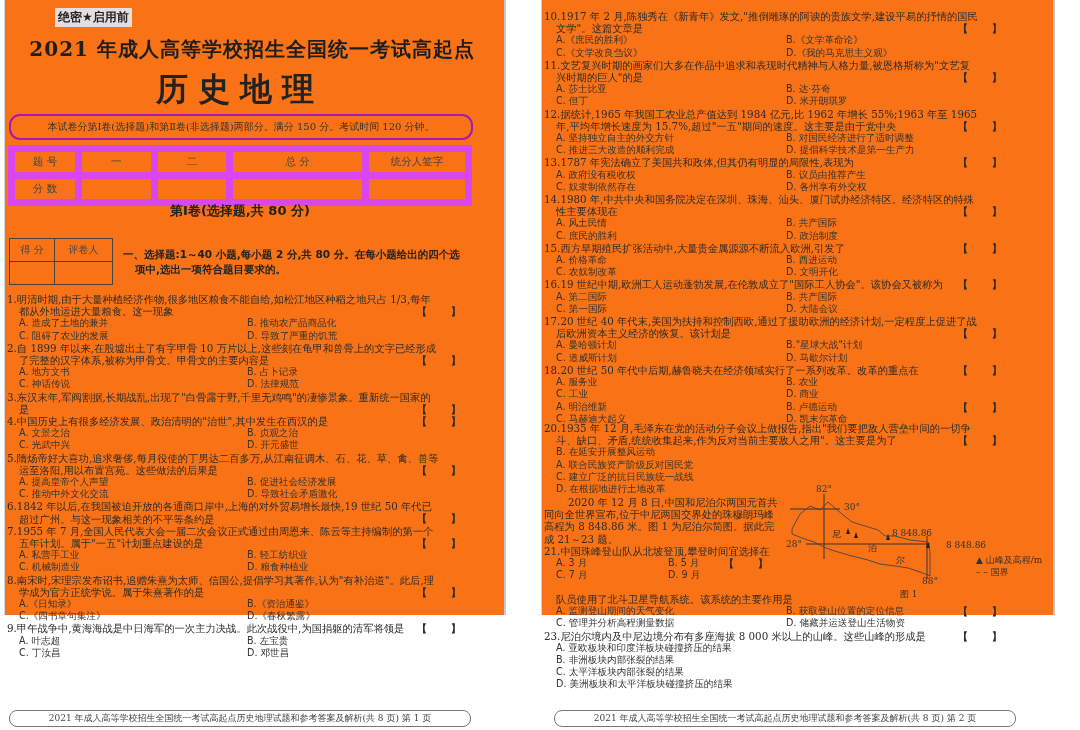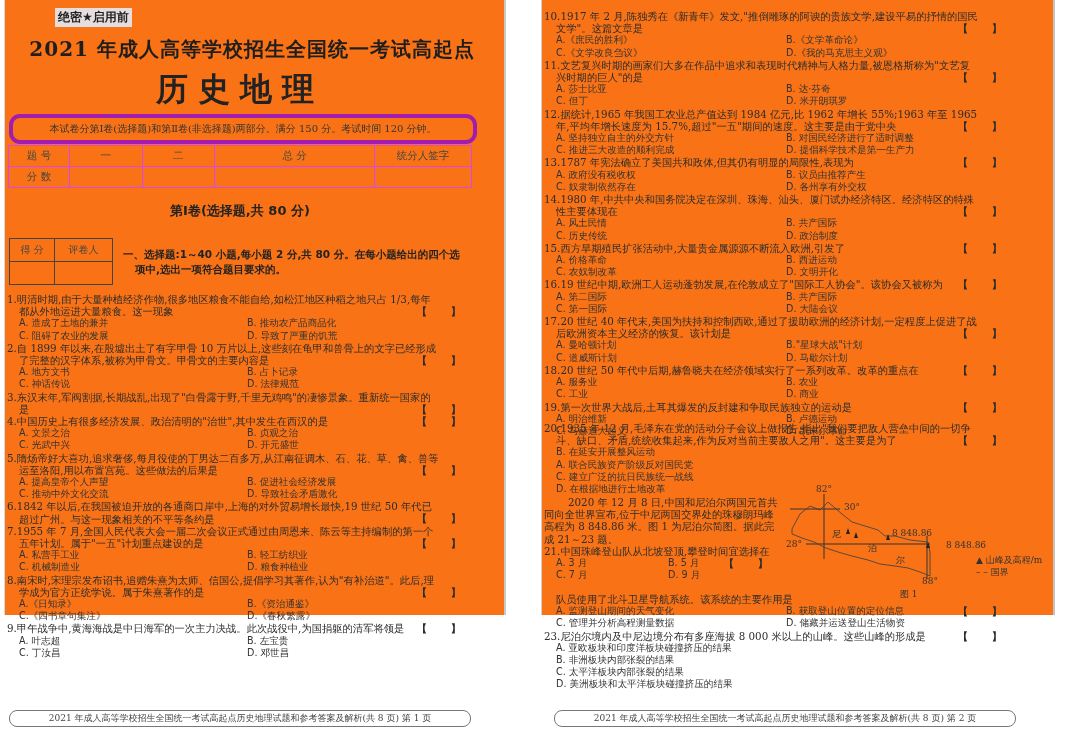--- a/index.html
+++ b/index.html
@@ -5,24 +5,24 @@
   html,body{margin:0;padding:0;}
   body{width:1080px;height:730px;background:#ffffff;position:relative;overflow:hidden;
        font-family:"DejaVu Serif","Liberation Serif",serif;color:#2a2a2a;}
   .page{position:absolute;top:0;height:615px;background:#f97316;box-sizing:border-box;}
   #left-page{left:4px;width:502px;border-left:1px solid #d8d8d8;border-right:2px solid #c8c8c8;}
   #right-page{left:529px;width:514px;border-left:1px solid #d0d0d0;border-right:2px solid #c4c4c4;margin-left:12px;}
   .secret{position:absolute;left:50px;top:8px;font-family:"DejaVu Sans",sans-serif;font-size:12px;font-weight:bold;
           background:#e6dede;color:#222;padding:1px 3px;}
   .main-title{position:absolute;left:0;width:470px;top:36px;text-align:right;font-size:20px;font-weight:bold;color:#1e1e1e;letter-spacing:1px;}
   .subject{position:absolute;left:0;width:470px;top:68px;text-align:center;font-family:"DejaVu Sans",sans-serif;font-size:32px;font-weight:bold;letter-spacing:10px;color:#222;}
-  .notice{position:absolute;left:4px;top:114px;width:460px;height:22px;border:4px solid #a21caf;border-radius:11px;
+  .notice{position:absolute;left:4px;top:114px;width:460px;height:22px;border:2px solid #a21caf;border-radius:11px;
           font-size:10px;line-height:22px;text-align:center;color:#333;}
   table.score{position:absolute;left:3px;top:145px;width:464px;border-collapse:collapse;font-size:10.5px;}
-  table.score td{border:1px solid #d946ef;height:20px;text-align:center;color:#444;padding:0;}
+  table.score td{border:7px solid #d946ef;height:20px;text-align:center;color:#444;padding:0;}
   .section-title{position:absolute;left:0;width:470px;top:202px;text-align:center;font-family:"DejaVu Sans",sans-serif;font-size:13px;font-weight:bold;color:#222;}
   table.grader{position:absolute;left:4px;top:238px;width:104px;border-collapse:collapse;font-size:10px;}
   table.grader td{border:1px solid #444;height:22px;text-align:center;color:#444;padding:0;}
   .instr{position:absolute;left:118px;top:247px;width:355px;font-family:"DejaVu Sans",sans-serif;font-size:10.5px;font-weight:bold;line-height:15px;color:#222;}
   .instr .ln2{padding-left:12px;}
   .qblock{position:absolute;font-size:10.3px;line-height:12.2px;color:#2c2c2c;}
   .q{position:relative;}
   .stem{display:block;padding-left:12px;text-indent:-12px;padding-right:36px;}
   .bracket{position:absolute;right:4px;font-weight:bold;letter-spacing:10px;}
   .opts{display:flex;flex-wrap:wrap;padding-left:12px;justify-content:flex-end;}
@@ -205,21 +205,21 @@
           <span class="opt">C. 奴隶制依然存在</span>
           <span class="opt">D. 各州享有外交权</span>
         </div>
       </div>
       <div class="q">
         <span class="stem"><span>14.</span><span>1980 年,中共中央和国务院决定在深圳、珠海、汕头、厦门试办经济特区。经济特区的特殊性主要体现在</span></span>
         <span class="bracket" style="top: 12px;">【  】</span>
         <div class="opts">
           <span class="opt">A. 风土民情</span>
           <span class="opt">B. 共产国际</span>
-          <span class="opt">C. 历史传统</span>
+          <span class="opt">C. 庶民的胜利</span>
           <span class="opt">D. 政治制度</span>
         </div>
       </div>
       <div class="q">
         <span class="stem"><span>15.</span><span>西方早期殖民扩张活动中,大量贵金属源源不断流入欧洲,引发了</span></span>
         <span class="bracket" style="top: 0px;">【  】</span>
         <div class="opts">
           <span class="opt">A. 价格革命</span>
           <span class="opt">B. 西进运动</span>
           <span class="opt">C. 农奴制改革</span>
@@ -250,21 +250,20 @@
         <span class="stem"><span>18.</span><span>20 世纪 50 年代中后期,赫鲁晓夫在经济领域实行了一系列改革。改革的重点在</span></span>
         <span class="bracket" style="top: 0px;">【  】</span>
         <div class="opts">
           <span class="opt">A. 服务业</span>
           <span class="opt">B. 农业</span>
           <span class="opt">C. 工业</span>
           <span class="opt">D. 商业</span>
         </div>
       </div>
       <div class="q">
-        <span class="stem"><span>19.</span><span>第一次世界大战后,土耳其爆发的反封建和争取民族独立的运动是</span></span>
         <span class="bracket" style="top: 0px;">【  】</span>
         <div class="opts">
           <span class="opt">A. 明治维新</span>
           <span class="opt">B. 卢德运动</span>
           <span class="opt">C. 马赫迪大起义</span>
           <span class="opt">D. 凯末尔革命</span>
         </div>
       </div>
     </div>
 

